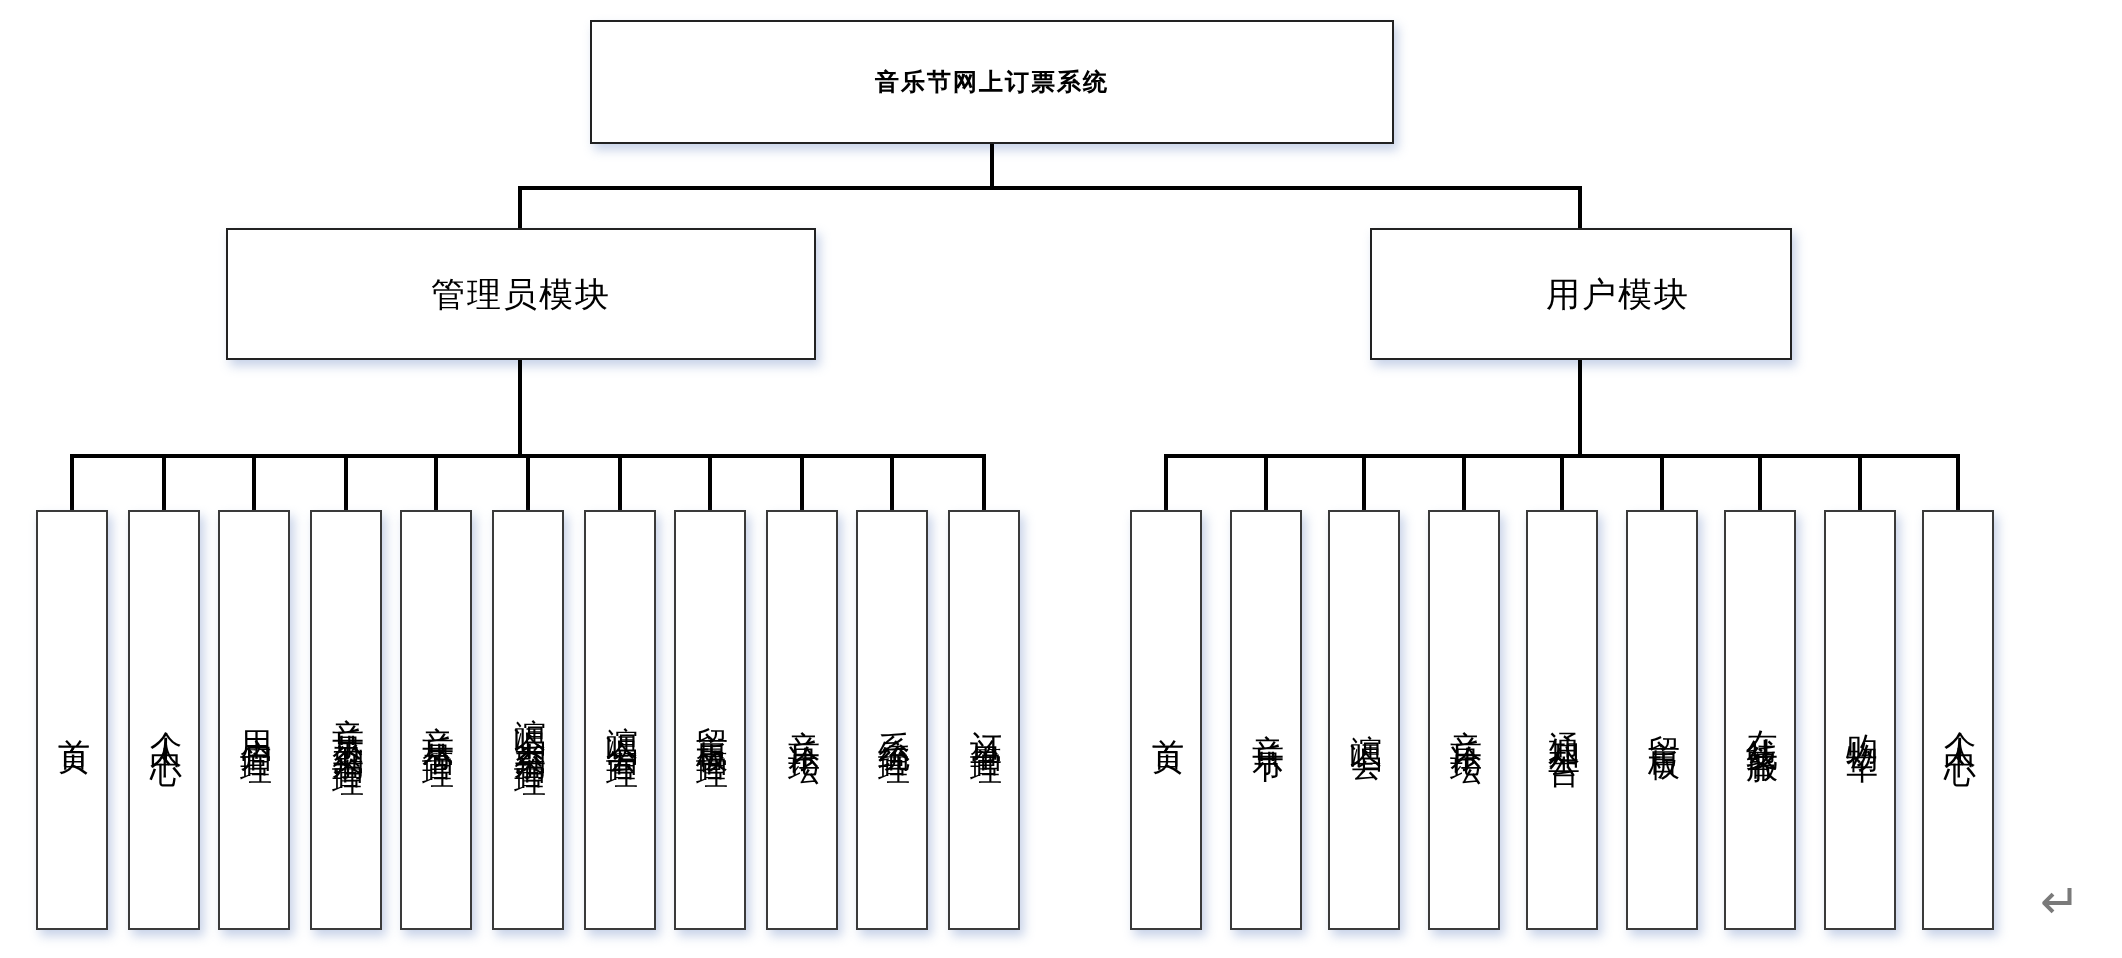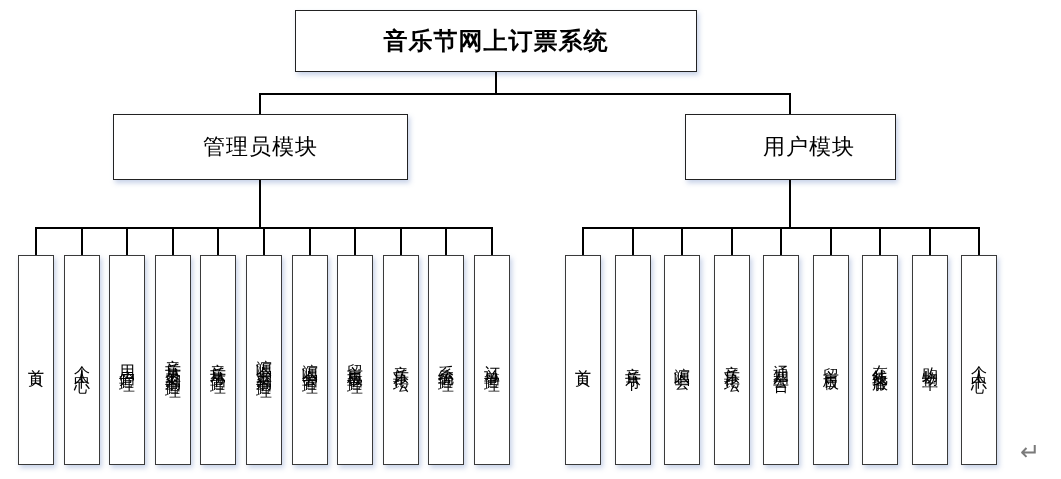--- a/index.html
+++ b/index.html
@@ -16,26 +16,26 @@
     background: #ffffff;
     border: 1.6px solid #222222;
     box-sizing: border-box;
     display: flex;
     align-items: center;
     justify-content: center;
     color: #000000;
     box-shadow: 2px 3px 5px rgba(130,155,205,0.45);
   }
   .box.root {
-    font-size: 24px;
+    font-size: 12px;
     font-weight: bold;
     letter-spacing: 1px;
   }
   .box.module {
-    font-size: 22px;
+    font-size: 17px;
     letter-spacing: 1px;
   }
   .box.leaf {
     border: 1.8px solid #3a3a3a;
   }
   .box.leaf span {
     writing-mode: vertical-rl;
     text-orientation: upright;
     font-size: 16px;
     letter-spacing: 4px;

